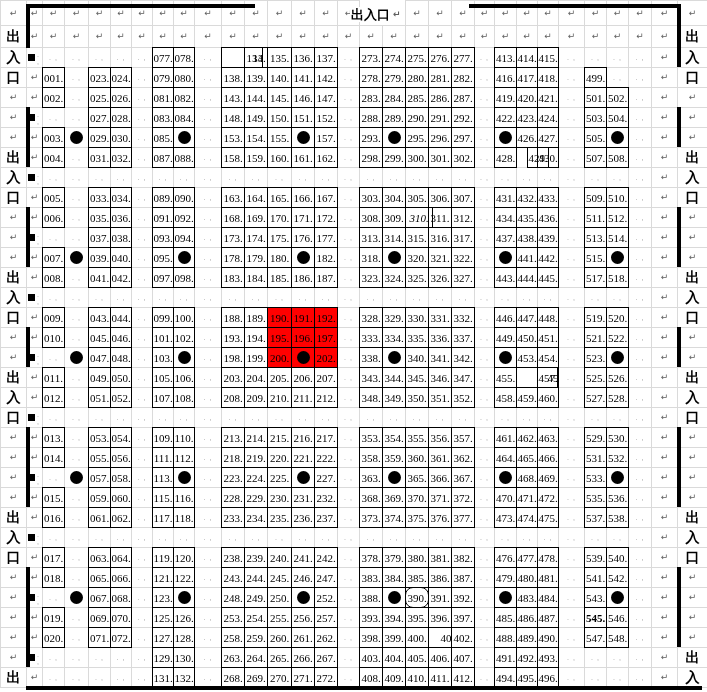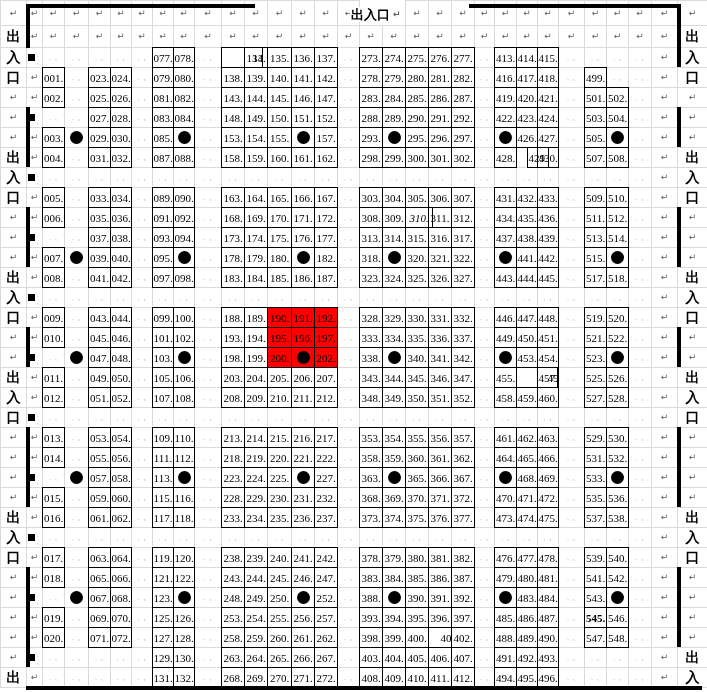--- a/index.html
+++ b/index.html
@@ -1843,21 +1843,21 @@
       <span class="dotspan"></span>
     </div>
     <div class="cell box" style="left: 314px; top: 587px; width: 24px; height: 21px;">252.</div>
     <div class="cell" style="left: 337px; top: 587px; width: 23px; height: 21px;">
       <span class="mark-e">. ,</span>
     </div>
     <div class="cell box" style="left: 359px; top: 587px; width: 24px; height: 21px;">388.</div>
     <div class="cell box" style="left: 382px; top: 587px; width: 24px; height: 21px;">
       <span class="dotspan"></span>
     </div>
-    <div class="cell box" style="left: 405px; top: 587px; width: 24px; height: 21px;">390.</div>
+    <div class="cell box" style="left: 405px; top: 587px; width: 24px; height: 21px; border-radius: 8px;">390.</div>
     <div class="cell box" style="left: 428px; top: 587px; width: 24px; height: 21px;">391.</div>
     <div class="cell box" style="left: 451px; top: 587px; width: 24px; height: 21px;">392.</div>
     <div class="cell" style="left: 474px; top: 587px; width: 21px; height: 21px;">
       <span class="mark-e">. ,</span>
     </div>
     <div class="cell box" style="left: 494px; top: 587px; width: 23px; height: 21px;">
       <span class="dotspan"></span>
     </div>
     <div class="cell box" style="left: 516px; top: 587px; width: 22px; height: 21px;">483.</div>
     <div class="cell box" style="left: 537px; top: 587px; width: 22px; height: 21px;">484.</div>

